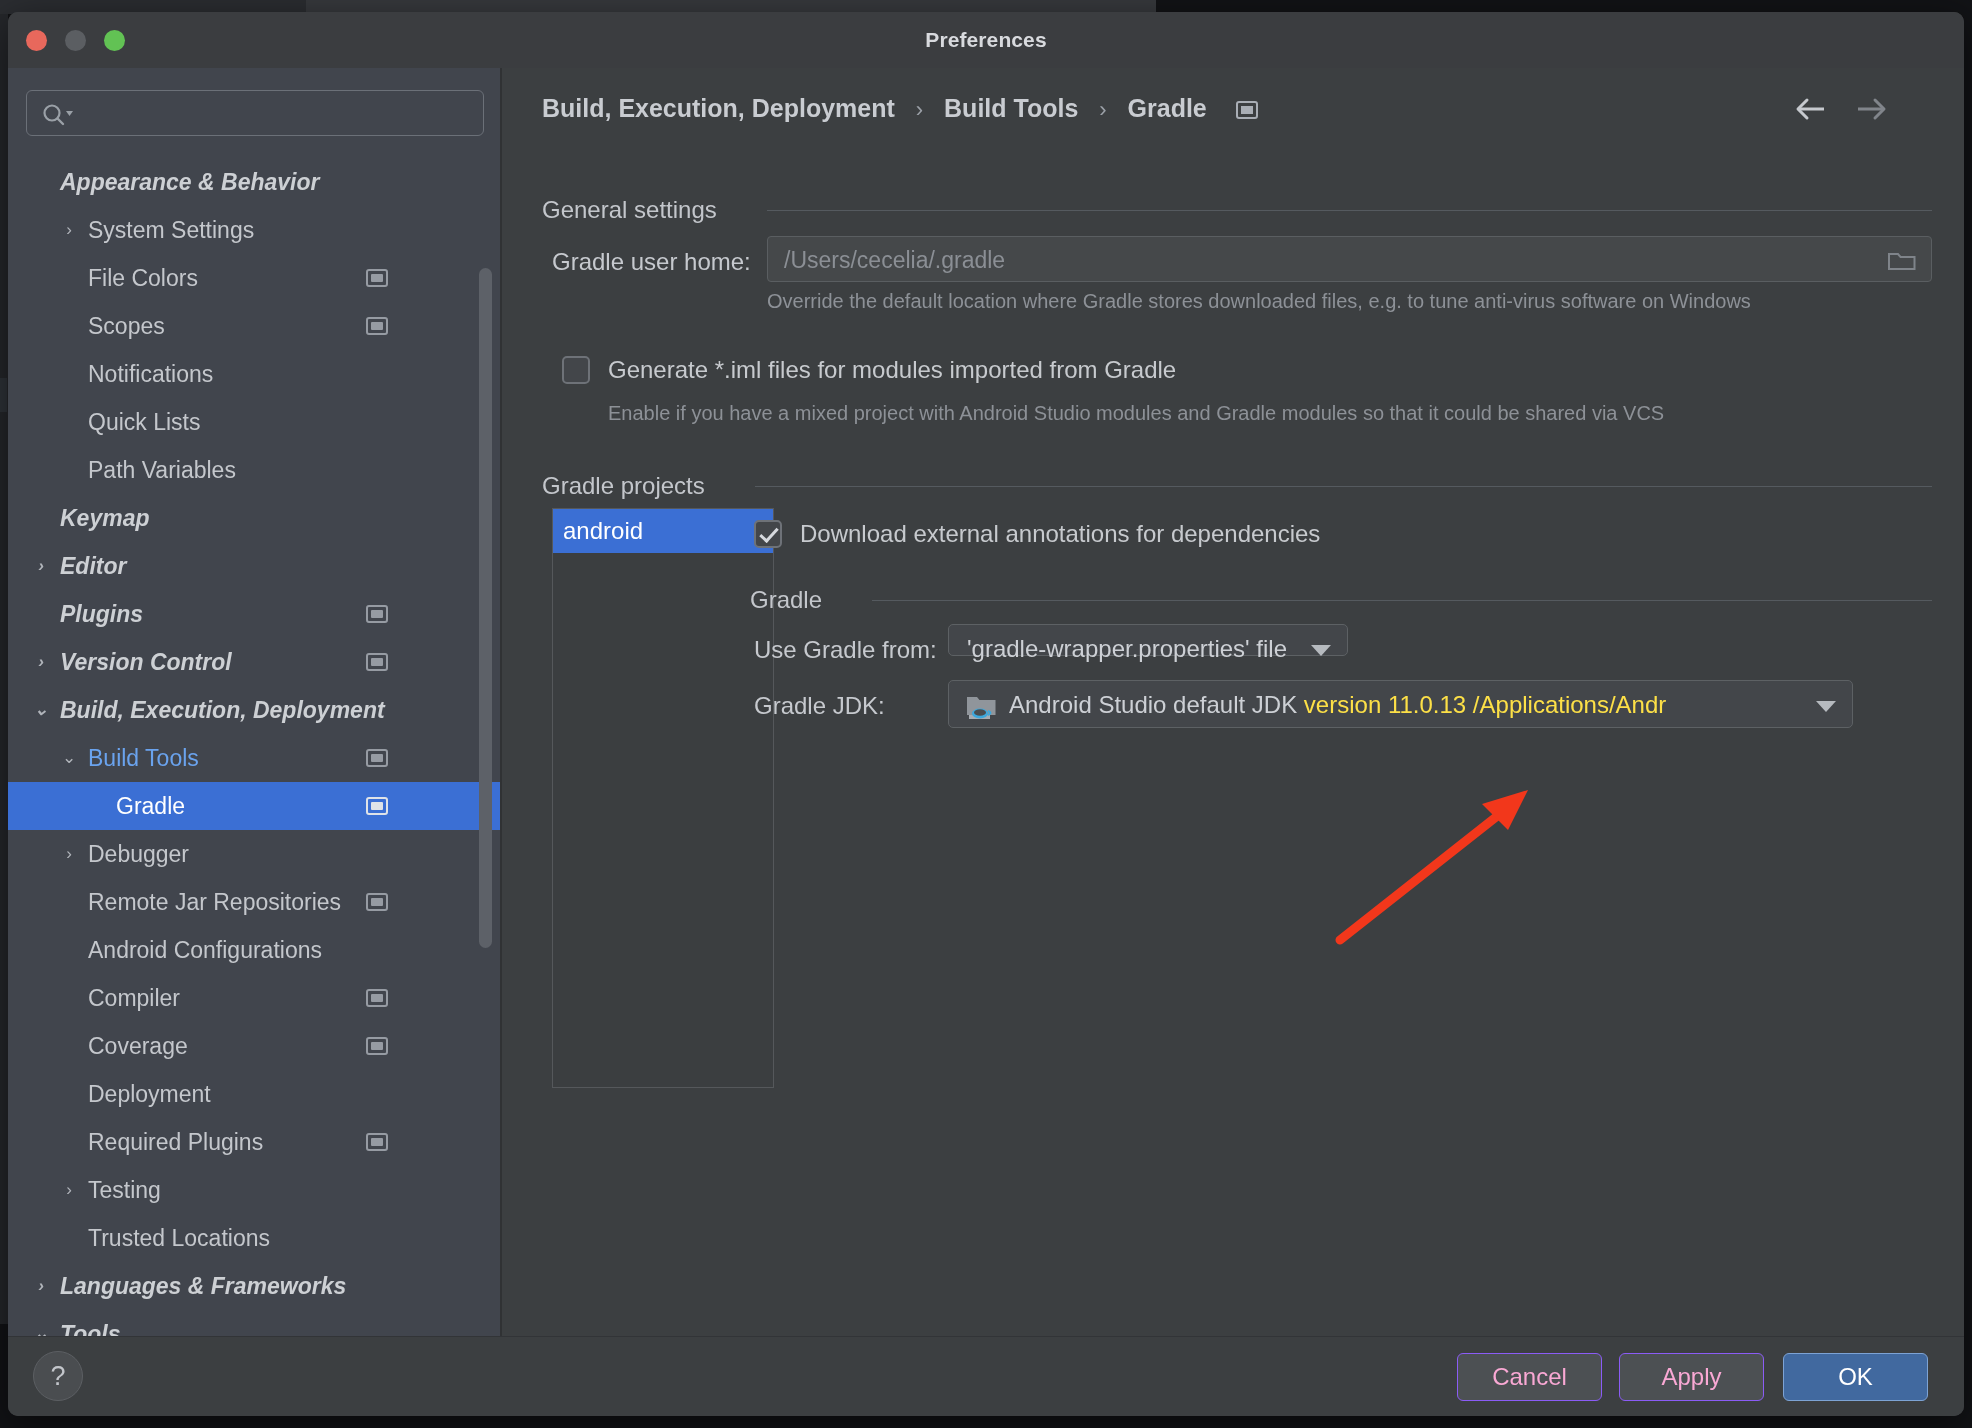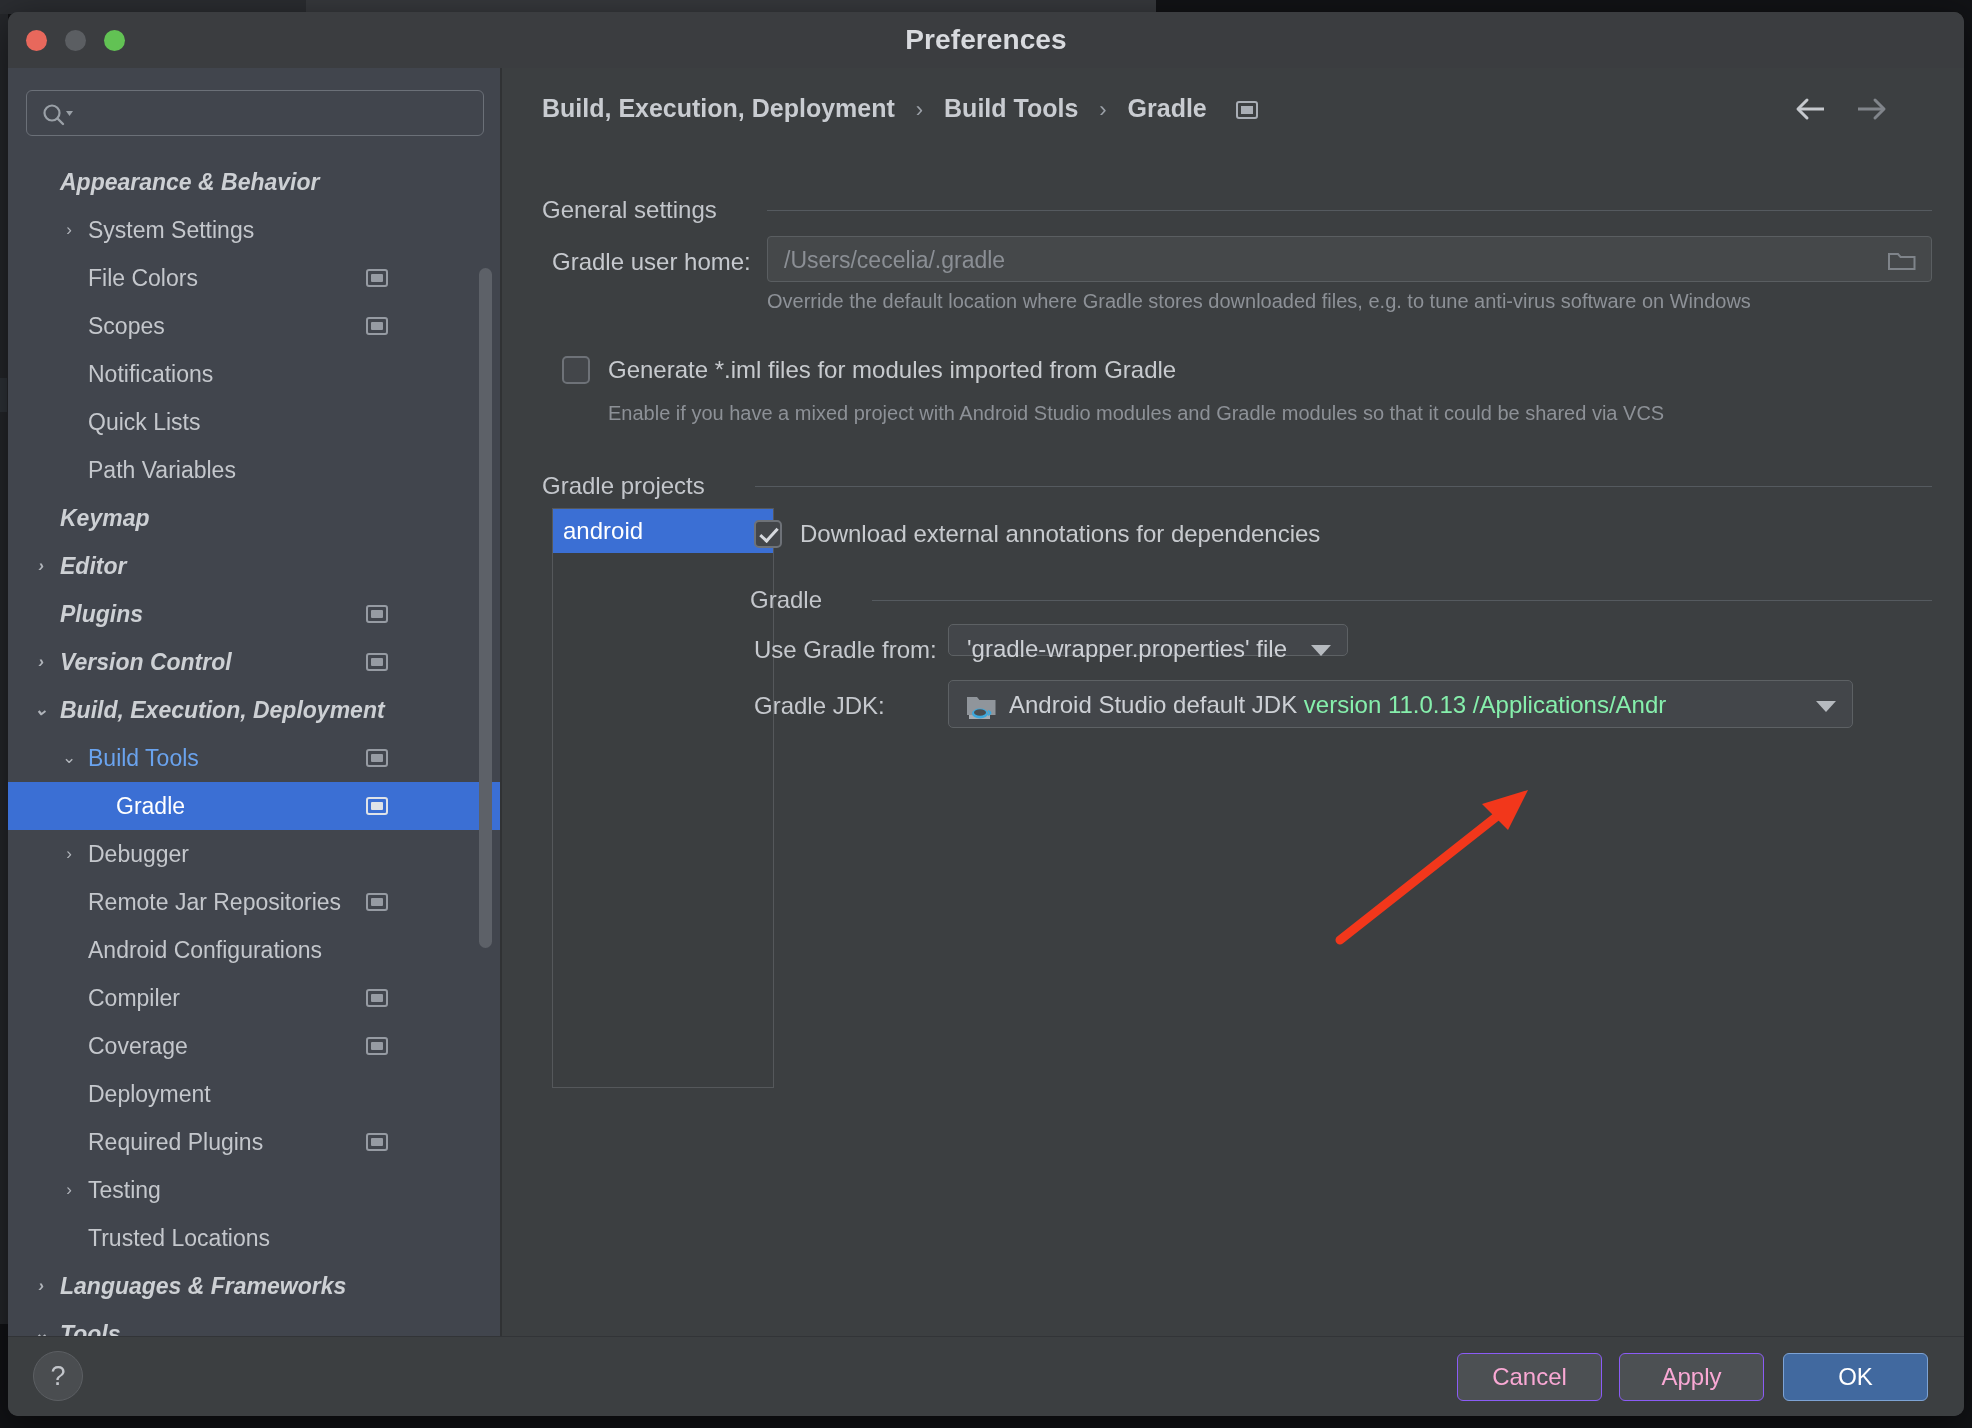--- a/index.html
+++ b/index.html
@@ -78,21 +78,21 @@
   #tl-close   { left: 18px;  background: #e8685c; }
   #tl-min     { left: 57px;  background: #5b5e62; }
   #tl-zoom    { left: 96px;  background: #62c254; }
   #window-title {
     position: absolute;
     left: 0; top: 0;
     width: 100%;
     line-height: 56px;
     text-align: center;
     color: #d8dade;
-    font-size: 28px;
+    font-size: 21px;
     font-weight: 700;
     letter-spacing: .1px;
   }
 
   
   #sidebar {
     position: absolute;
     left: 0;
     top: 56px;
     width: 492px;
@@ -372,21 +372,21 @@
   .combo .combo-text {
     position: absolute;
     left: 18px;
     top: 0;
     line-height: 48px;
     color: #cdd0d5;
     font-size: 24px;
     white-space: nowrap;
     overflow: hidden;
   }
-  .combo .combo-dim { color: #86efac; }
+  .combo .combo-dim { color: #fde047; }
   .combo-caret {
     position: absolute;
     right: 16px;
     top: 20px;
     width: 0; height: 0;
     border-left: 10px solid transparent;
     border-right: 10px solid transparent;
     border-top: 11px solid #b6babf;
   }
   #jdk-folder-icon {

